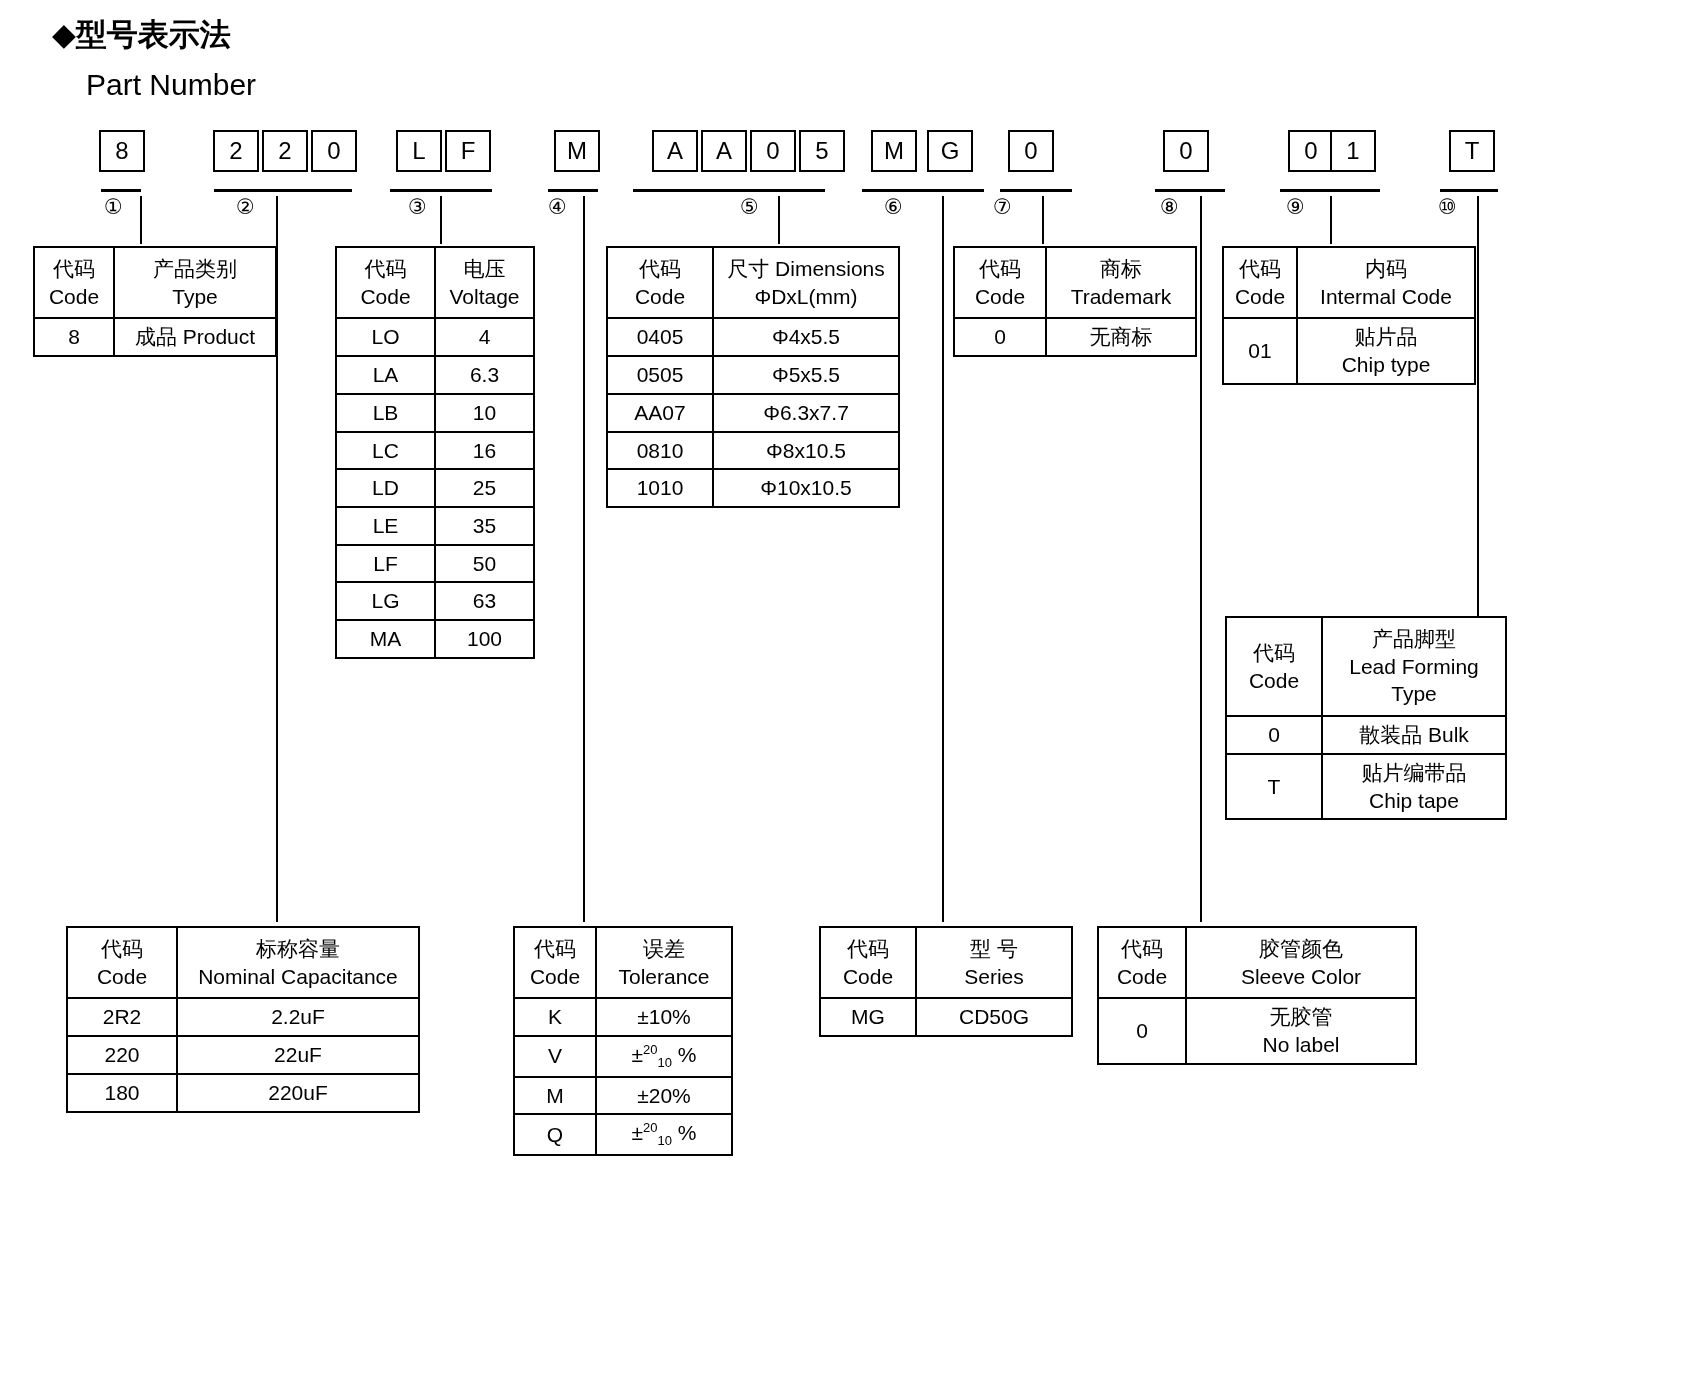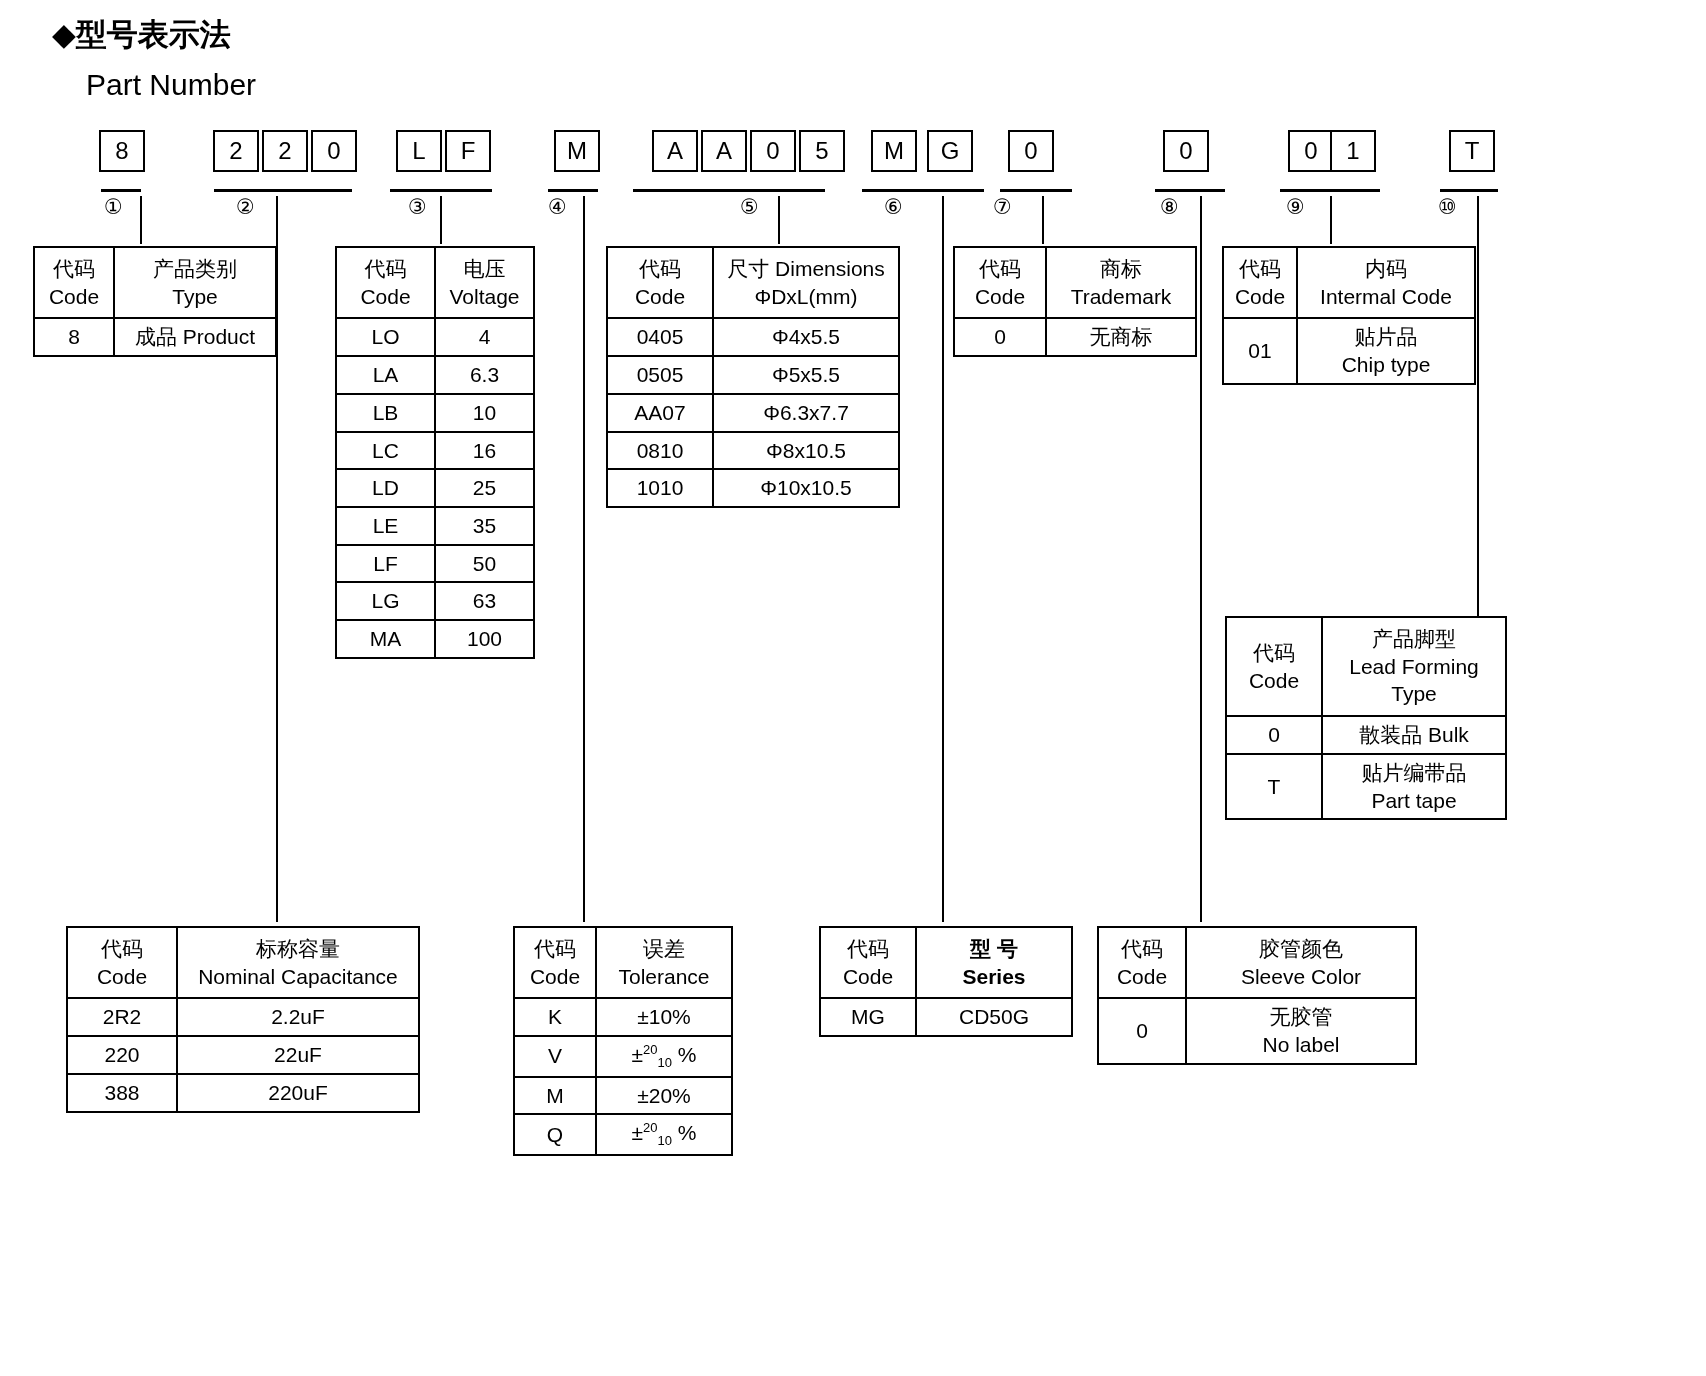--- a/index.html
+++ b/index.html
@@ -291,21 +291,21 @@
       </td>
     </tr>
     <tr>
       <td>0</td>
       <td class="nowrap">散装品 Bulk</td>
     </tr>
     <tr>
       <td>T</td>
       <td>
         <span>贴片编带品</span><br>
-        <span>Part tape</span>
+        <span>Chip tape</span>
       </td>
     </tr>
   </tbody>
     </table>
 
   <table class="tbl" style="left:66px;top:926px;">
     <tbody>
         <tr>
       <td class="hdr" style="width:96px;">
         <span>代码</span><br>
@@ -318,21 +318,21 @@
     </tr>
     <tr>
           <td>2R2</td>
           <td>2.2uF</td>
         </tr>
     <tr>
           <td>220</td>
           <td>22uF</td>
         </tr>
     <tr>
-          <td>388</td>
+          <td>180</td>
           <td>220uF</td>
         </tr>
   </tbody>
     </table>
 
   <table class="tbl" style="left:513px;top:926px;">
     <tbody>
         <tr>
       <td class="hdr" style="width:68px;">
         <span>代码</span><br>
@@ -362,21 +362,21 @@
   </tbody>
     </table>
 
   <table class="tbl" style="left:819px;top:926px;">
     <tbody>
         <tr>
       <td class="hdr" style="width:82px;">
         <span>代码</span><br>
         <span>Code</span>
       </td>
-      <td class="hdr" style="width:142px;font-weight:bold;">
+      <td class="hdr" style="width:142px;">
         <span>型 号</span><br>
         <span>Series</span>
       </td>
     </tr>
     <tr>
       <td>MG</td>
       <td>CD50G</td>
     </tr>
   </tbody>
     </table>

